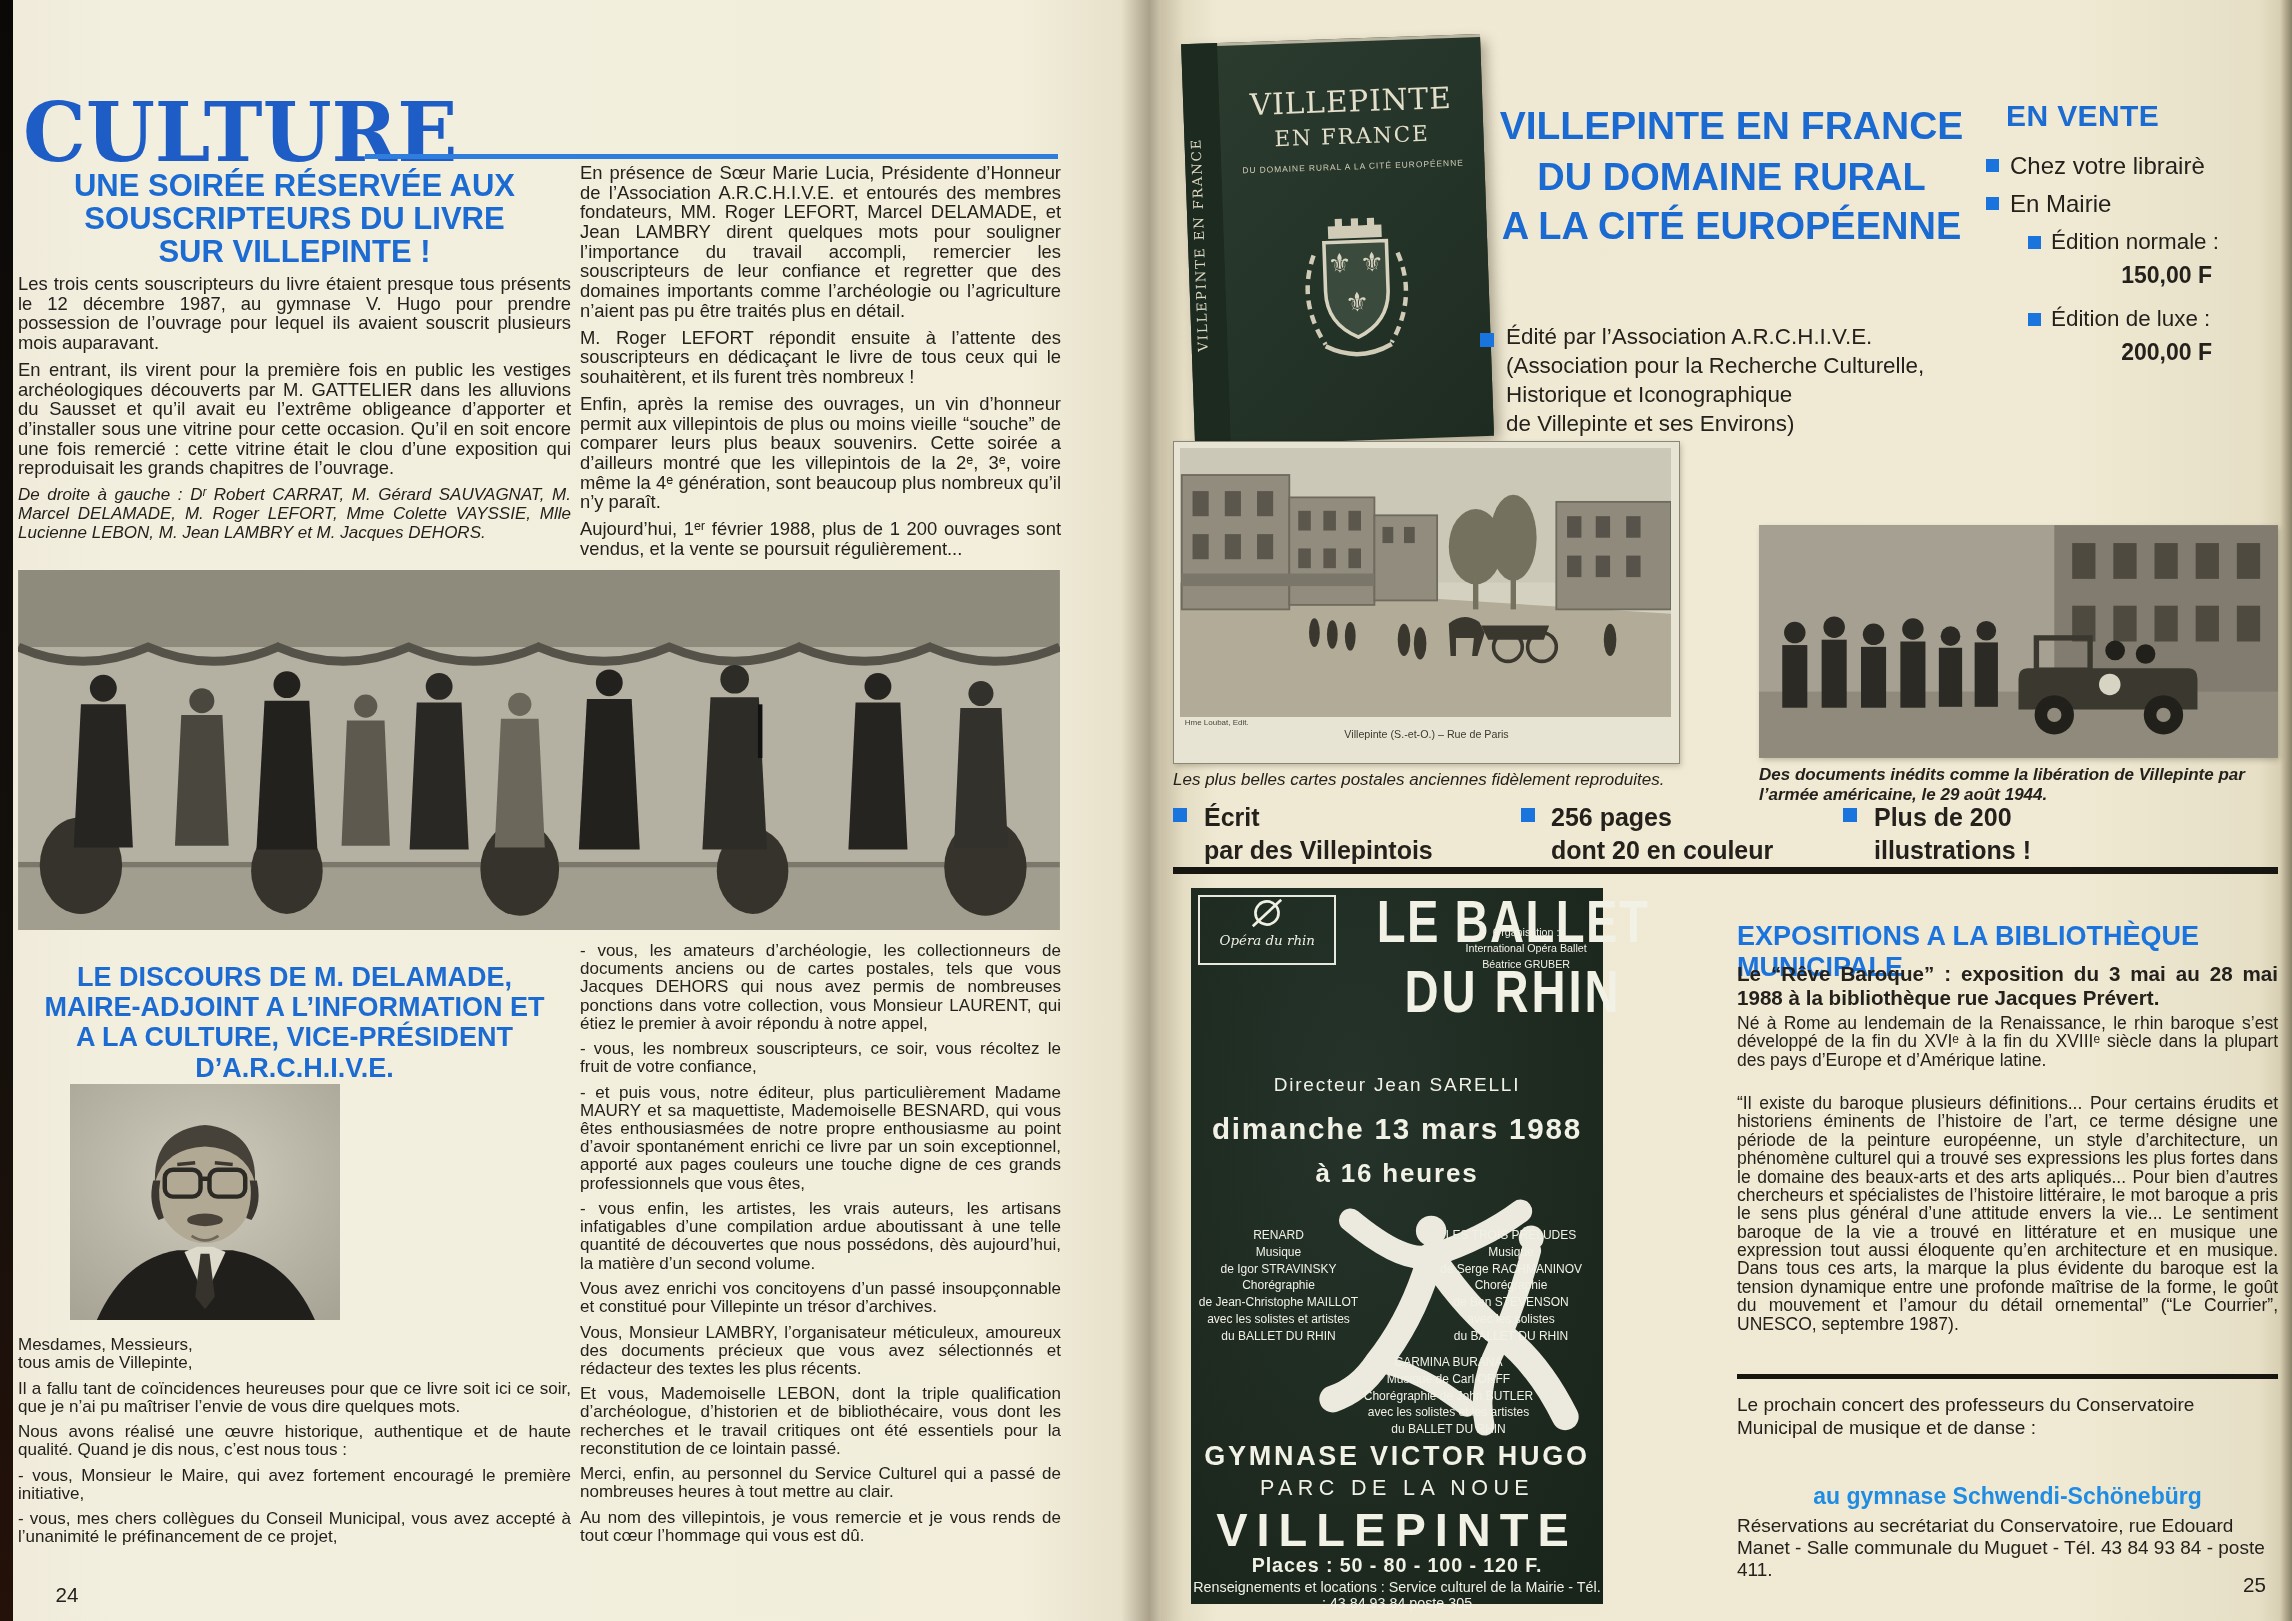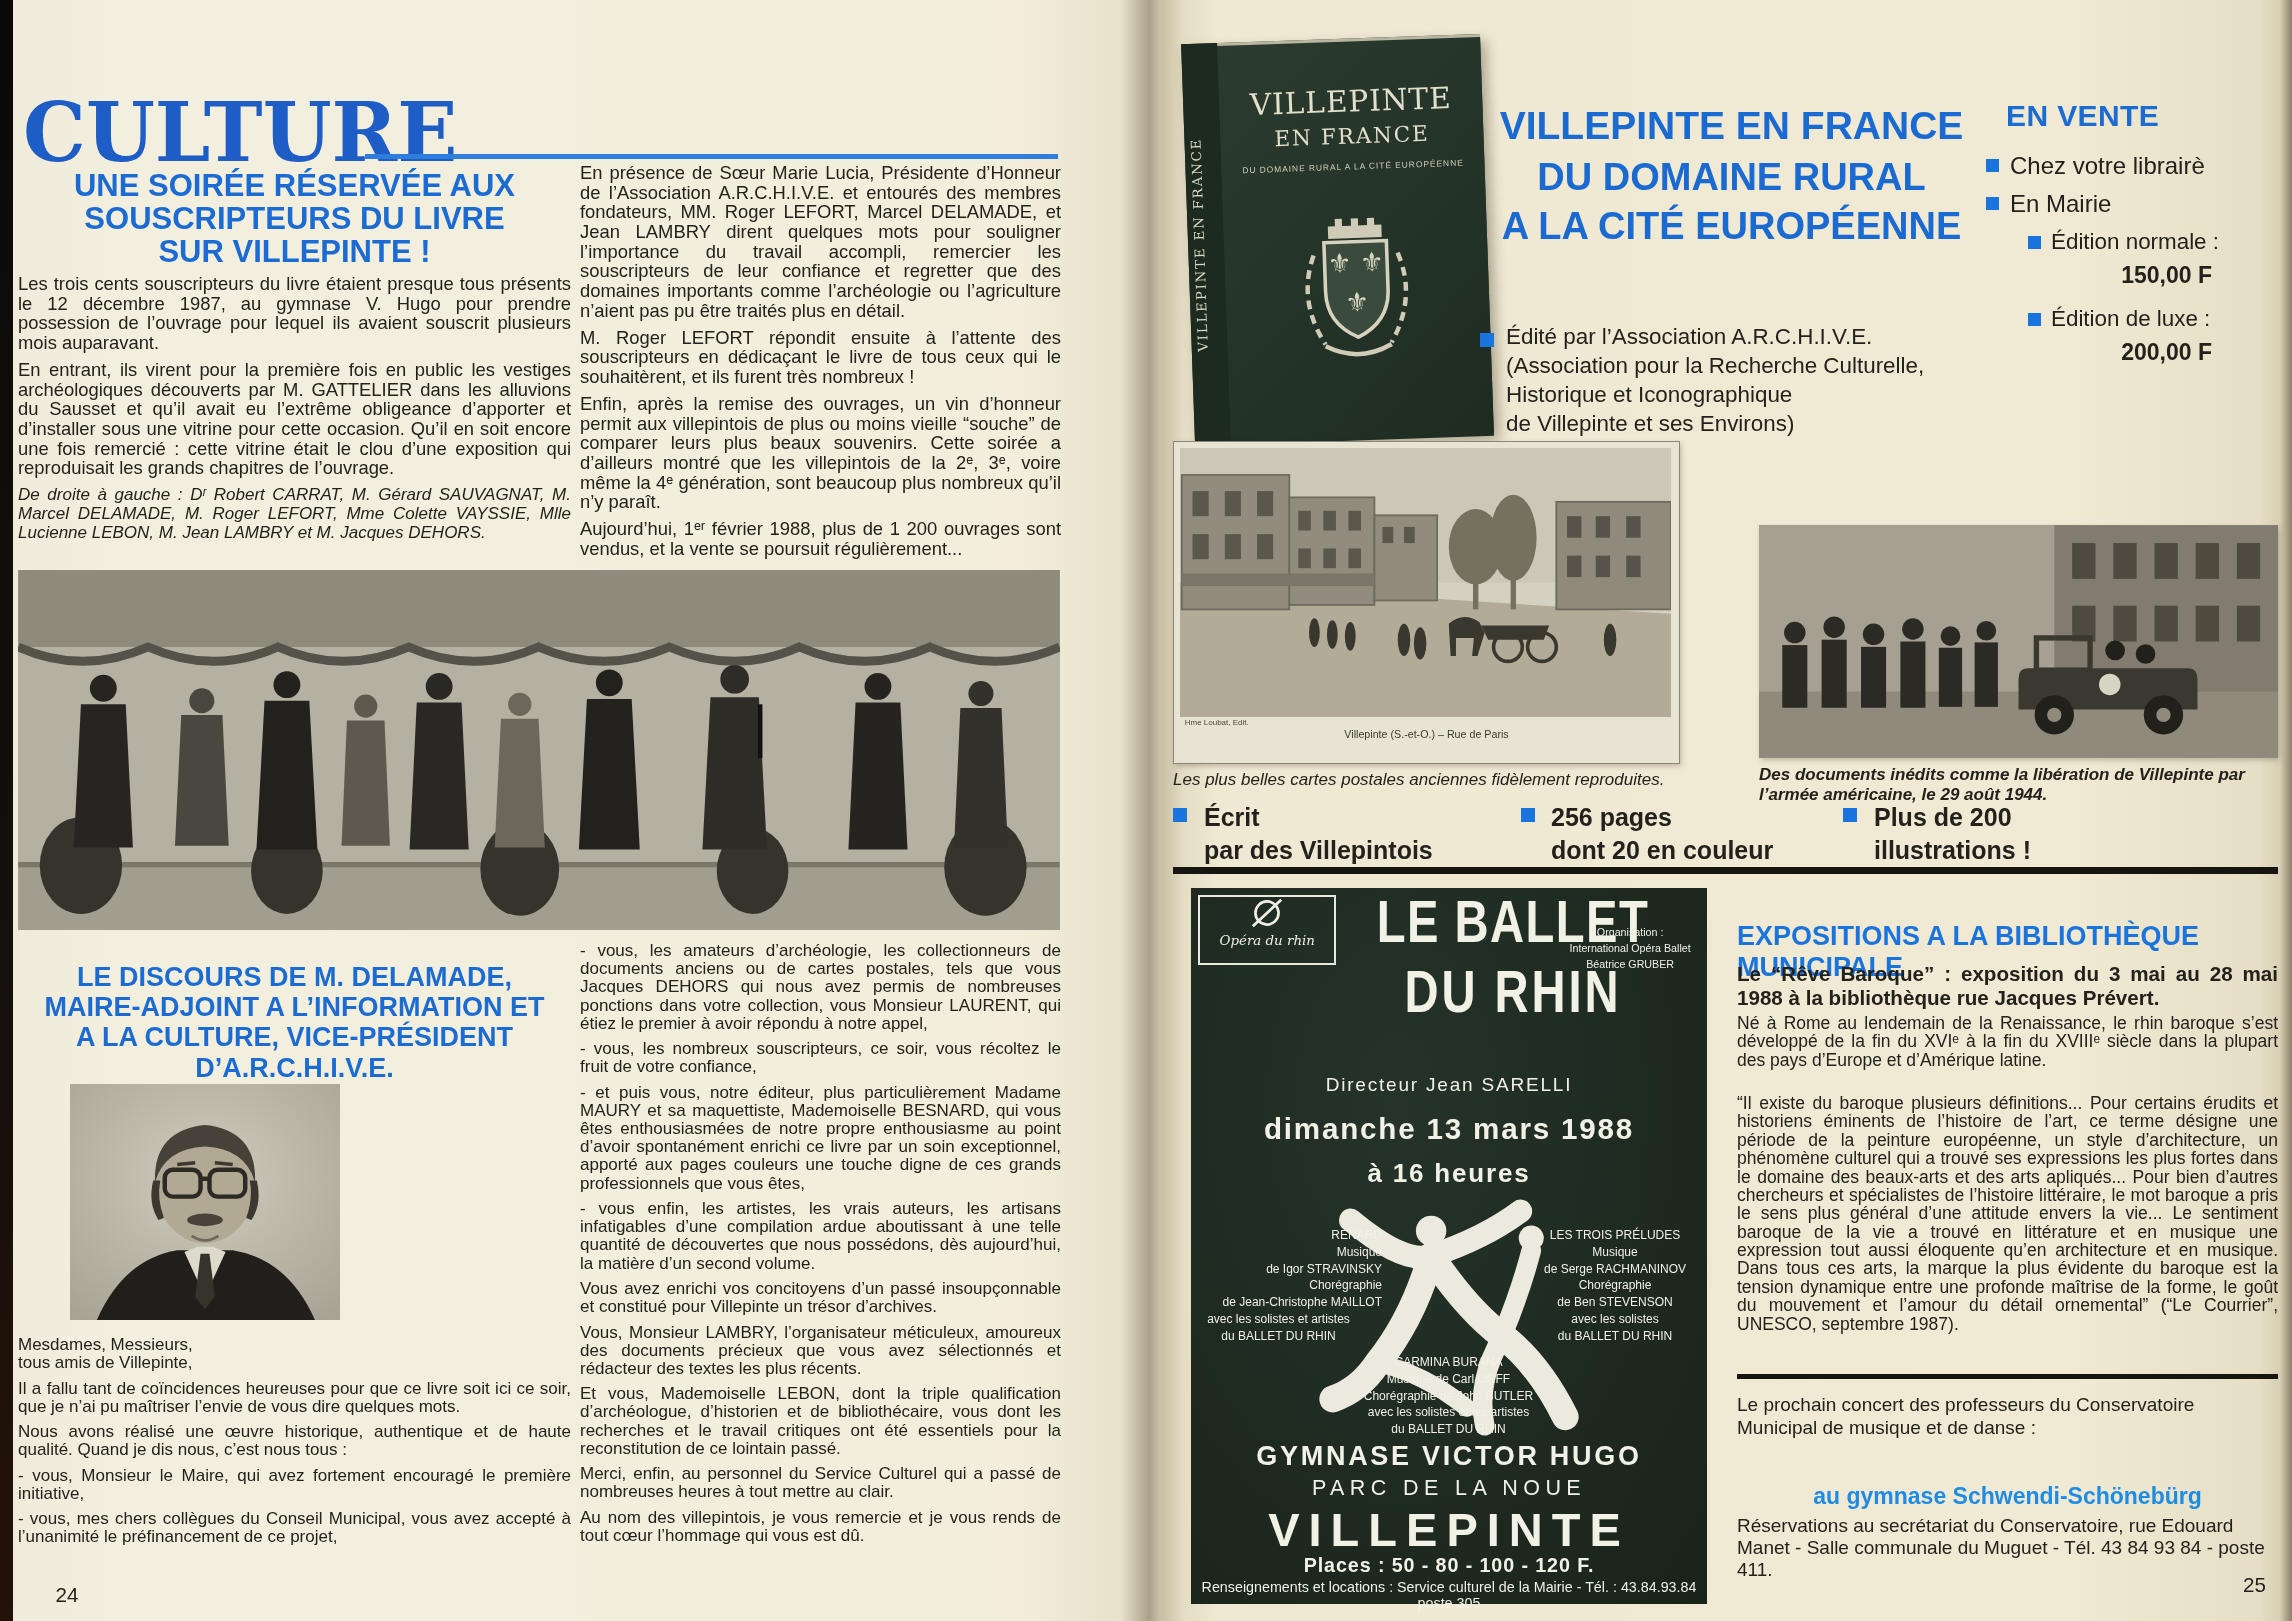--- a/index.html
+++ b/index.html
@@ -88,35 +88,35 @@
      box-shadow:1.8px 2.7px 5.4px rgba(40,30,10,.25);}
   #cap2{left:1759px;top:765px;width:519px;font-size:17px;line-height:1.15;font-weight:bold;}
 
   .feat{font-size:25px;font-weight:bold;line-height:1.3;}
   #f1{left:1204px;top:801px;} #f1s{left:1173px;top:808px;width:14.3px;height:14.3px;}
   #f2{left:1551px;top:801px;} #f2s{left:1521px;top:808px;width:14.3px;height:14.3px;}
   #f3{left:1874px;top:801px;} #f3s{left:1843px;top:808px;width:14.3px;height:14.3px;}
   #rule1{left:1173px;top:867px;width:1105px;height:7.2px;background:#17150f;}
 
   
-  #poster{left:1191px;top:888px;width:516px;height:716px;color:#f2f1e6;
+  #poster{left:1191px;top:888px;width:412px;height:716px;color:#f2f1e6;
      background:radial-gradient(ellipse at 40% 30%,#25332a 0%,#1e2a20 60%,#18231a 100%);}
   #op-logo{position:absolute;left:7.2px;top:7.2px;width:134px;height:66px;border:2.7px solid #e8e8dc;text-align:center;}
   #op-logo-txt{font-family:"DejaVu Serif",serif;font-style:italic;font-size:13.4px;color:#f0efe4;margin-top:0.9px;}
   #p-t1{position:absolute;left:134px;top:5.4px;width:376px;text-align:center;font-size:59px;line-height:1;
      font-weight:bold;letter-spacing:1.8px;transform:scaleX(.8);}
   #p-t2{position:absolute;left:134px;top:75px;width:376px;text-align:center;font-size:59px;line-height:1;
      font-weight:bold;letter-spacing:3.6px;transform:scaleX(.8);}
   #p-org{position:absolute;right:5.4px;top:36px;width:143px;font-size:10.7px;line-height:1.5;text-align:center;}
   #p-dir{position:absolute;left:0;top:186px;width:100%;text-align:center;font-size:19px;letter-spacing:1.8px;}
   #p-date{position:absolute;left:0;top:224px;width:100%;text-align:center;font-size:29.6px;font-weight:bold;letter-spacing:1.8px;}
   #p-time{position:absolute;left:0;top:270px;width:100%;text-align:center;font-size:26px;font-weight:bold;letter-spacing:1.8px;}
   #p-dancers{position:absolute;left:106px;top:296px;}
   .p-cred{position:absolute;font-size:12px;line-height:1.4;text-align:center;}
-  #p-cl1{left:16px;top:339px;width:175px;text-align:right;}
+  #p-cl1{left:0px;top:339px;width:175px;}
   #p-cl2{left:0px;top:423px;width:175px;}
   #p-cr{right:0px;top:339px;width:184px;}
   #p-cc{left:134px;top:466px;width:247px;}
   #p-v1{position:absolute;left:0;top:553px;width:100%;text-align:center;font-size:27px;font-weight:bold;letter-spacing:2.7px;}
   #p-v2{position:absolute;left:0;top:588px;width:100%;text-align:center;font-size:21.5px;letter-spacing:5.4px;}
   #p-city{position:absolute;left:0;top:614px;width:100%;text-align:center;font-size:47px;font-weight:bold;letter-spacing:9px;}
   #p-places{position:absolute;left:0;top:666px;width:100%;text-align:center;font-size:19.7px;font-weight:bold;letter-spacing:0.9px;}
   #p-info{position:absolute;left:0;top:691px;width:100%;text-align:center;font-size:14.3px;}
 
   

